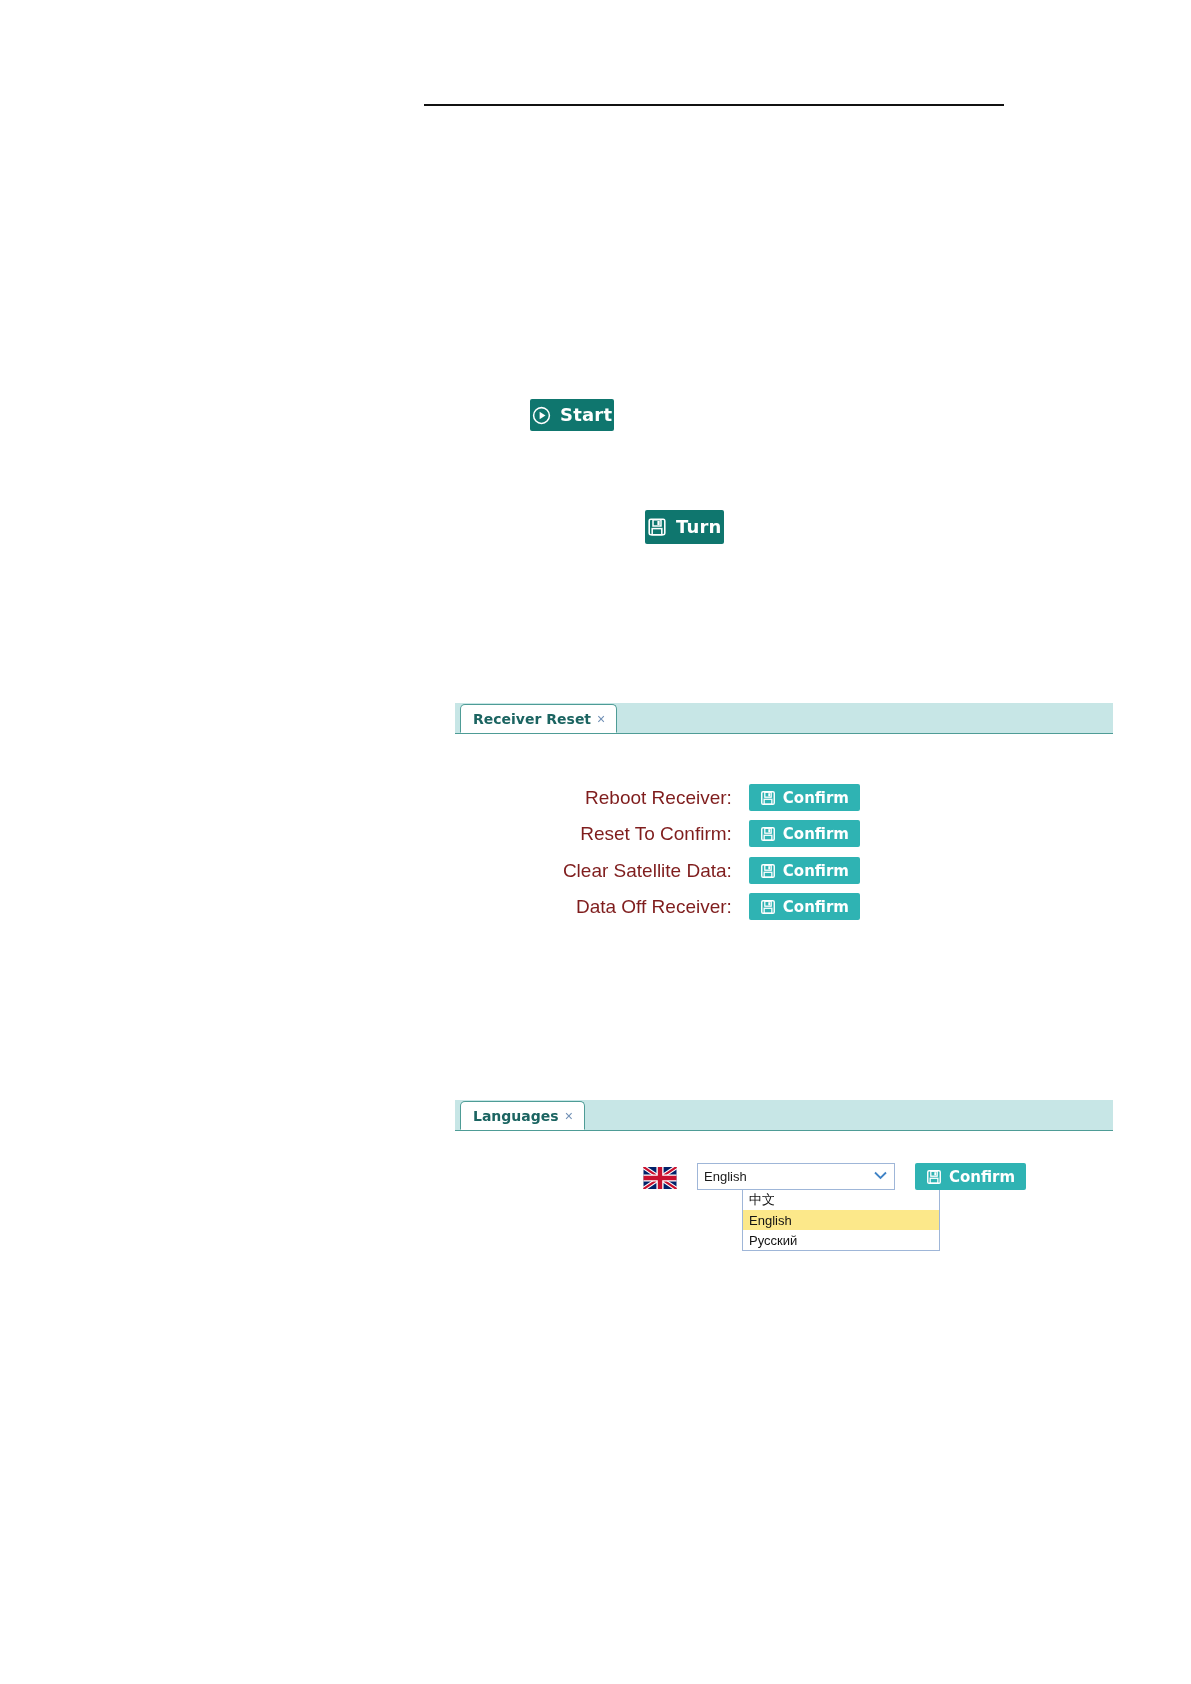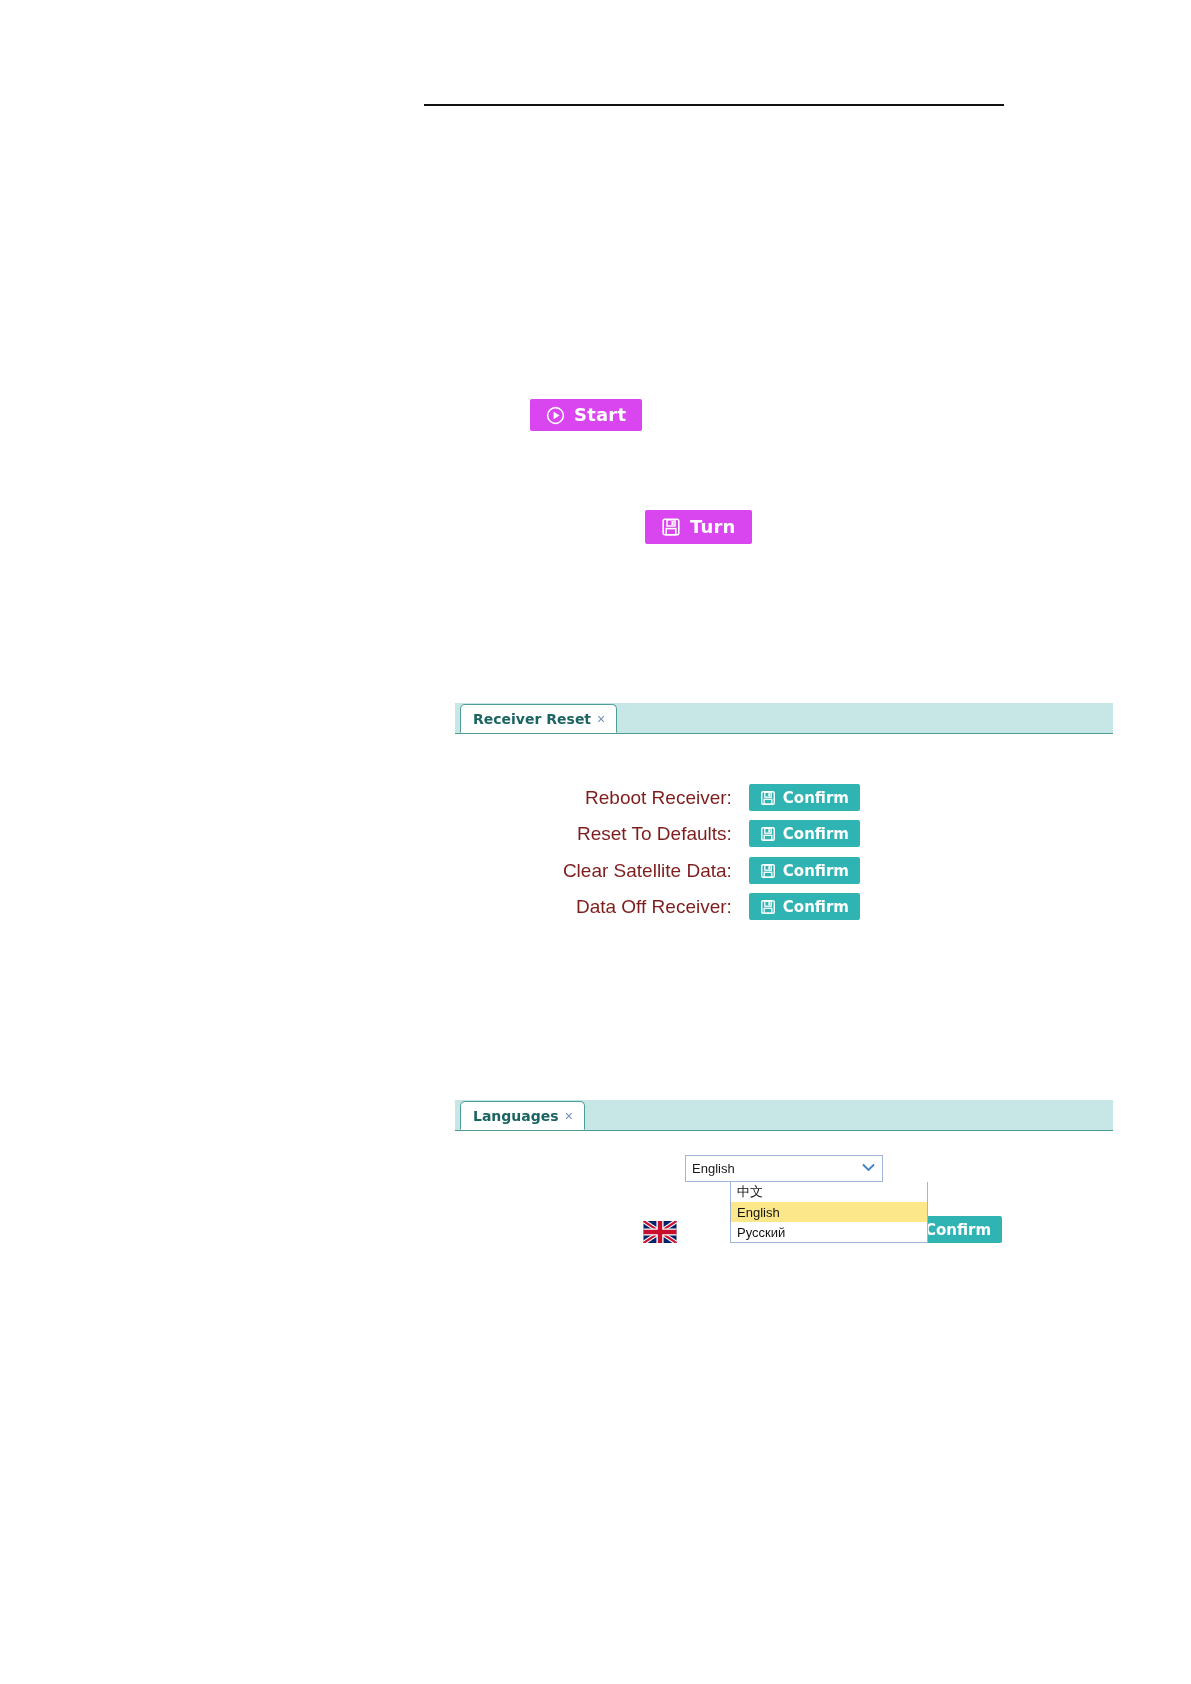--- a/index.html
+++ b/index.html
@@ -24,26 +24,26 @@
     height: 0;
     border-top: 2px solid #111111;
   }
 
   
   .btn-teal {
     position: absolute;
     display: inline-flex;
     align-items: center;
     gap: 9px;
-    background: #d946ef;
+    background: #0f766e;
     color: #ffffff;
     font-weight: bold;
     border: none;
     border-radius: 2px;
-    padding: 0 16px;
+    padding: 0 2px;
     line-height: 1;
     cursor: pointer;
     font-family: "DejaVu Sans", sans-serif;
     white-space: nowrap;
   }
   .btn-teal .btn-label {
     font-size: 18px;
     letter-spacing: 0.2px;
   }
 
@@ -150,24 +150,24 @@
   
   #languages-panel { top: 1100px; }
   #languages-body {
     position: relative;
     height: 160px;
     background: #ffffff;
   }
   #lang-controls {
     position: absolute;
     left: 188px;
-    top: 24px;
-    display: flex;
-    align-items: flex-end;
-    gap: 8px;
+    top: 32px;
+    display: flex;
+    align-items: flex-start;
+    gap: 20px;
   }
   .flag {
     width: 34px;
     height: 22px;
     margin-top: 4px;
     flex: 0 0 auto;
   }
   .select-wrap {
     position: relative;
     width: 198px;
@@ -266,21 +266,21 @@
             <rect x="6" y="2.8" width="8" height="6.2" fill="none" stroke="#ffffff" stroke-width="1.6"></rect>
             <rect x="10.4" y="4" width="2.3" height="4" fill="#ffffff"></rect>
             <rect x="5.2" y="11.6" width="9.6" height="6.2" fill="none" stroke="#ffffff" stroke-width="1.6"></rect>
           </svg>
         </span>
         <span>Confirm</span>
       </button>
     </div>
 
     <div class="reset-row" style="top:86px">
-      <span class="reset-label">Reset To Defaults:</span>
+      <span class="reset-label">Reset To Confirm:</span>
       <button class="btn-confirm">
         <span class="icon-slot">
           <svg class="icon-svg" width="16" height="16" viewBox="0 0 20 20" aria-hidden="true">
             <rect x="2.2" y="2.2" width="15.6" height="15.6" rx="1.6" fill="none" stroke="#ffffff" stroke-width="1.8"></rect>
             <rect x="6" y="2.8" width="8" height="6.2" fill="none" stroke="#ffffff" stroke-width="1.6"></rect>
             <rect x="10.4" y="4" width="2.3" height="4" fill="#ffffff"></rect>
             <rect x="5.2" y="11.6" width="9.6" height="6.2" fill="none" stroke="#ffffff" stroke-width="1.6"></rect>
           </svg>
         </span>
         <span>Confirm</span>

